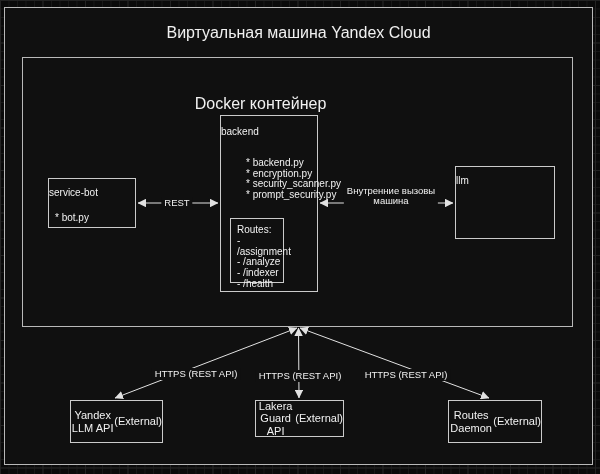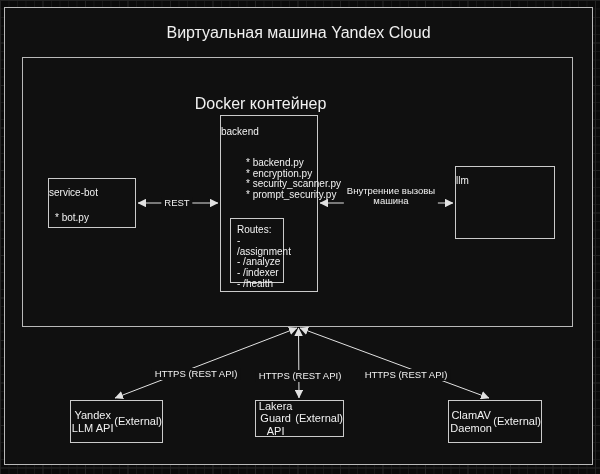--- a/index.html
+++ b/index.html
@@ -128,21 +128,21 @@
 
   <div class="ext-node" style="left:70px; top:400px; width:93px; height:43px;">
     <div>Yandex LLM API</div>
     <div>(External)</div>
   </div>
   <div class="ext-node" style="left:255px; top:400px; width:89px; height:37px;">
     <div>Lakera Guard API</div>
     <div>(External)</div>
   </div>
   <div class="ext-node" style="left:448px; top:400px; width:94px; height:43px;">
-    <div>ClamAV Daemon</div>
+    <div>Routes Daemon</div>
     <div>(External)</div>
   </div>
 
   <svg class="arrows" width="600" height="474" viewBox="0 0 600 474">
     <defs>
       <marker id="ah" viewBox="0 0 10 10" refX="9.5" refY="5" markerWidth="8.5" markerHeight="8.5" orient="auto-start-reverse">
         <path d="M0,0 L10,5 L0,10 z" fill="#e2e2e2"></path>
       </marker>
     </defs>
     <line x1="138" y1="203" x2="218" y2="203" stroke="#e2e2e2" stroke-width="1" marker-start="url(#ah)" marker-end="url(#ah)"></line>

